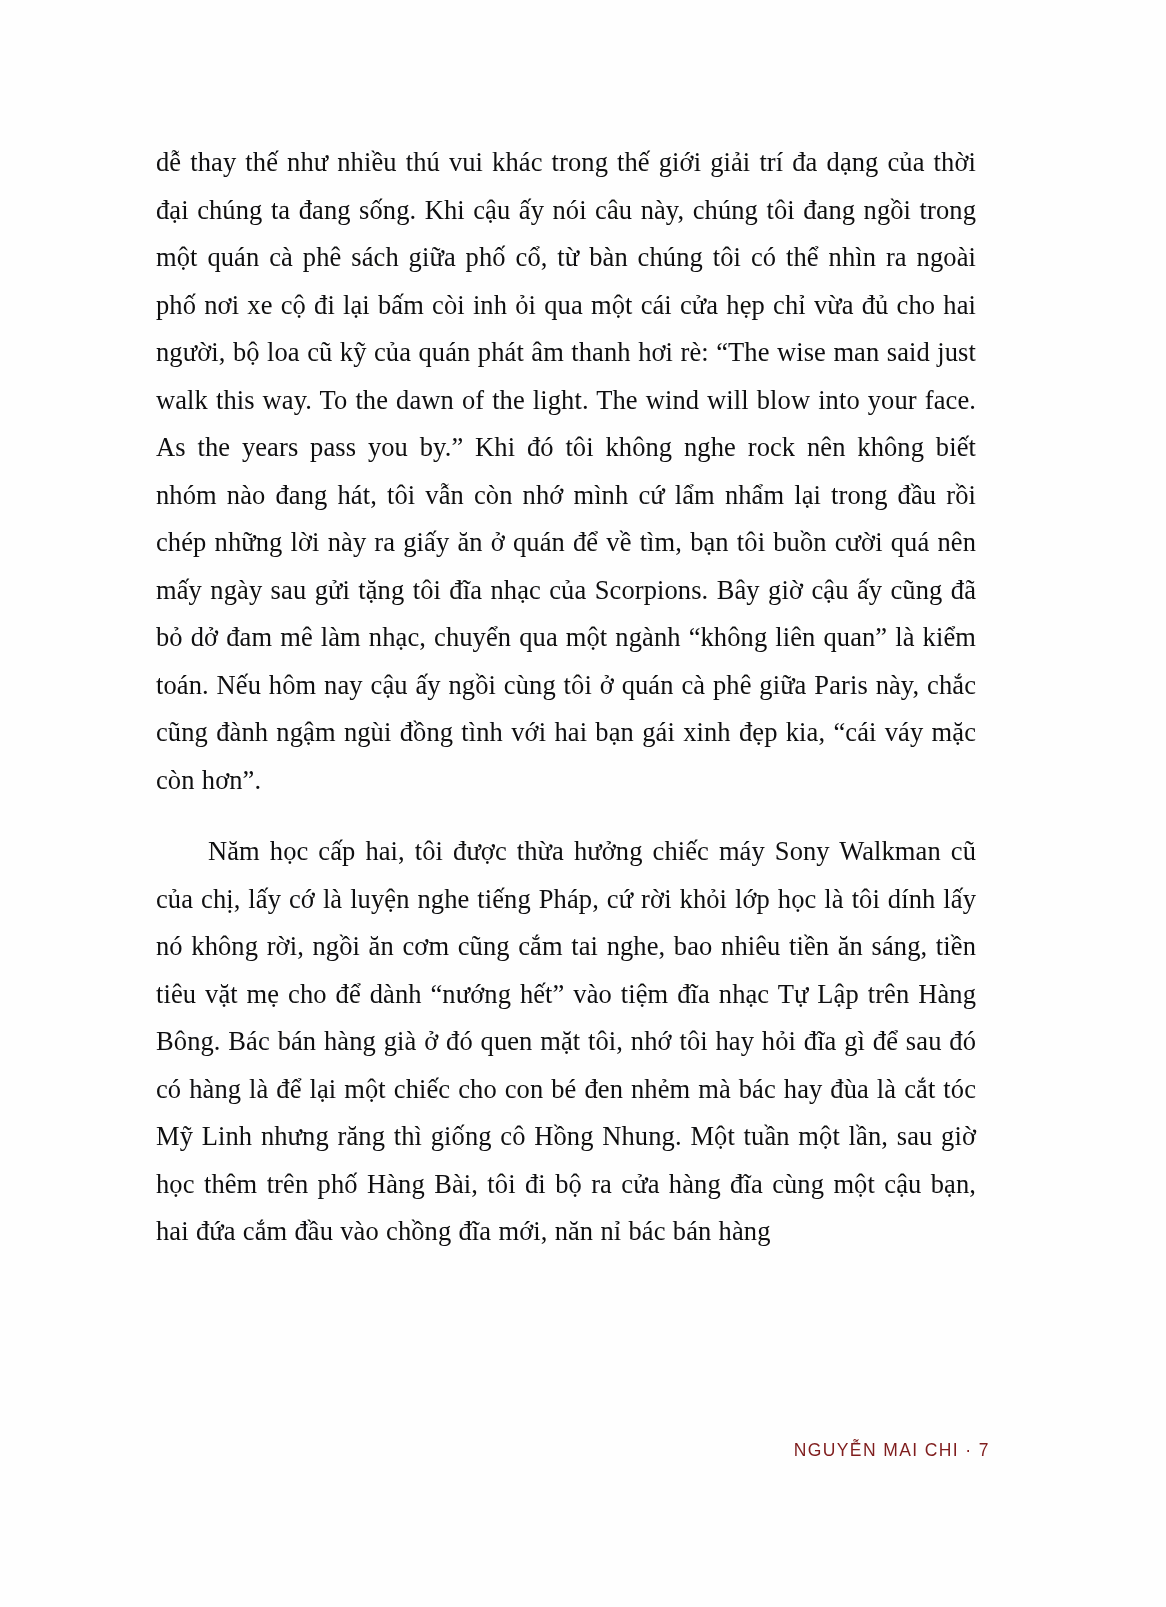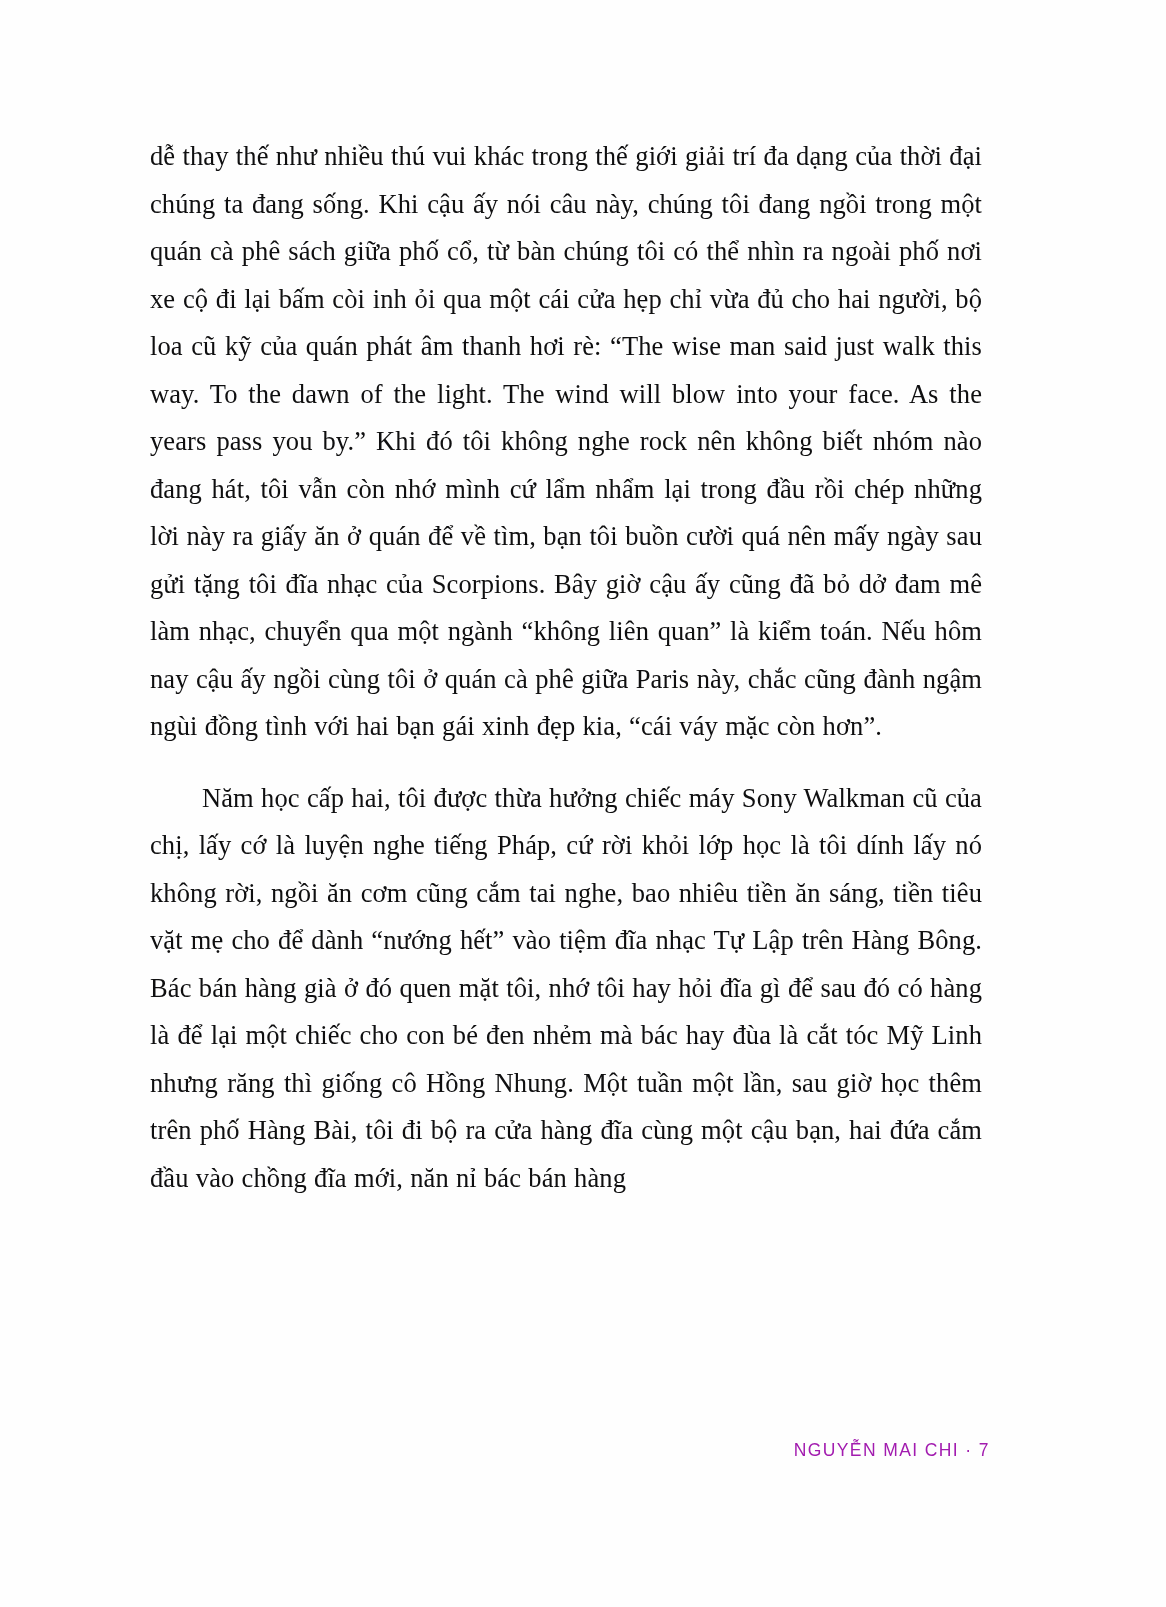--- a/index.html
+++ b/index.html
@@ -23,21 +23,21 @@
     height: 1607px;
     background: #fefefe;
   }
   .text-block {
     position: absolute;
     left: 142px;
     top: 125px;
     width: 848px;
   }
   p.para {
-    margin: 8px;
+    margin: 14px;
     font-size: 26.5px;
     line-height: 47.5px;
     text-align: justify;
     text-justify: inter-word;
     letter-spacing: 0.1px;
     word-spacing: 0.5px;
     hyphens: none;
   }
   p.para.indent {
     text-indent: 52px;
@@ -47,21 +47,21 @@
     position: absolute;
     left: 142px;
     top: 1440px;
     width: 848px;
     text-align: right;
   }
   .footer-text {
     font-family: "Liberation Sans", sans-serif;
     font-size: 17.5px;
     letter-spacing: 1.4px;
-    color: #a21caf;
+    color: #7f1d1d;
   }
 </style>
 </head>
 <body>
 
 <div class="page">
 
   <div class="text-block">
     <p class="para">dễ thay thế như nhiều thú vui khác trong thế giới giải trí đa dạng của thời đại chúng ta đang sống. Khi cậu ấy nói câu này, chúng tôi đang ngồi trong một quán cà phê sách giữa phố cổ, từ bàn chúng tôi có thể nhìn ra ngoài phố nơi xe cộ đi lại bấm còi inh ỏi qua một cái cửa hẹp chỉ vừa đủ cho hai người, bộ loa cũ kỹ của quán phát âm thanh hơi rè: “The wise man said just walk this way. To the dawn of the light. The wind will blow into your face. As the years pass you by.” Khi đó tôi không nghe rock nên không biết nhóm nào đang hát, tôi vẫn còn nhớ mình cứ lẩm nhẩm lại trong đầu rồi chép những lời này ra giấy ăn ở quán để về tìm, bạn tôi buồn cười quá nên mấy ngày sau gửi tặng tôi đĩa nhạc của Scorpions. Bây giờ cậu ấy cũng đã bỏ dở đam mê làm nhạc, chuyển qua một ngành “không liên quan” là kiểm toán. Nếu hôm nay cậu ấy ngồi cùng tôi ở quán cà phê giữa Paris này, chắc cũng đành ngậm ngùi đồng tình với hai bạn gái xinh đẹp kia, “cái váy mặc còn hơn”.</p>
     <p class="para indent">Năm học cấp hai, tôi được thừa hưởng chiếc máy Sony Walkman cũ của chị, lấy cớ là luyện nghe tiếng Pháp, cứ rời khỏi lớp học là tôi dính lấy nó không rời, ngồi ăn cơm cũng cắm tai nghe, bao nhiêu tiền ăn sáng, tiền tiêu vặt mẹ cho để dành “nướng hết” vào tiệm đĩa nhạc Tự Lập trên Hàng Bông. Bác bán hàng già ở đó quen mặt tôi, nhớ tôi hay hỏi đĩa gì để sau đó có hàng là để lại một chiếc cho con bé đen nhẻm mà bác hay đùa là cắt tóc Mỹ Linh nhưng răng thì giống cô Hồng Nhung. Một tuần một lần, sau giờ học thêm trên phố Hàng Bài, tôi đi bộ ra cửa hàng đĩa cùng một cậu bạn, hai đứa cắm đầu vào chồng đĩa mới, năn nỉ bác bán hàng</p>

